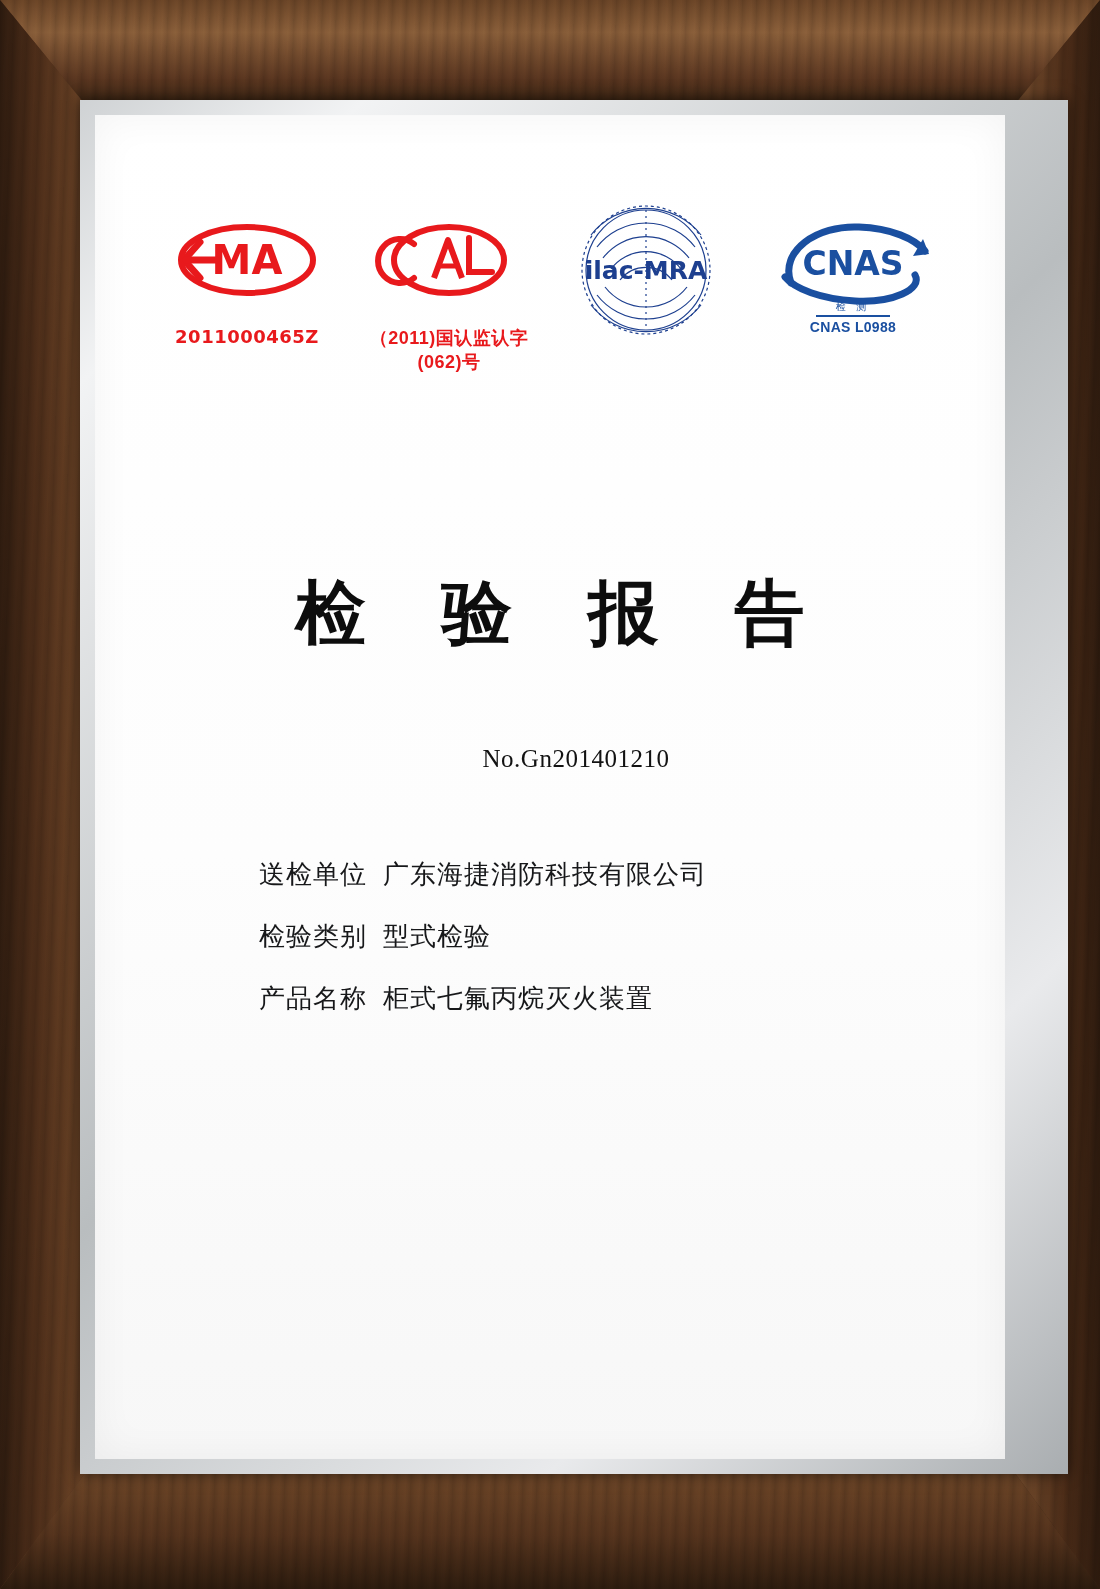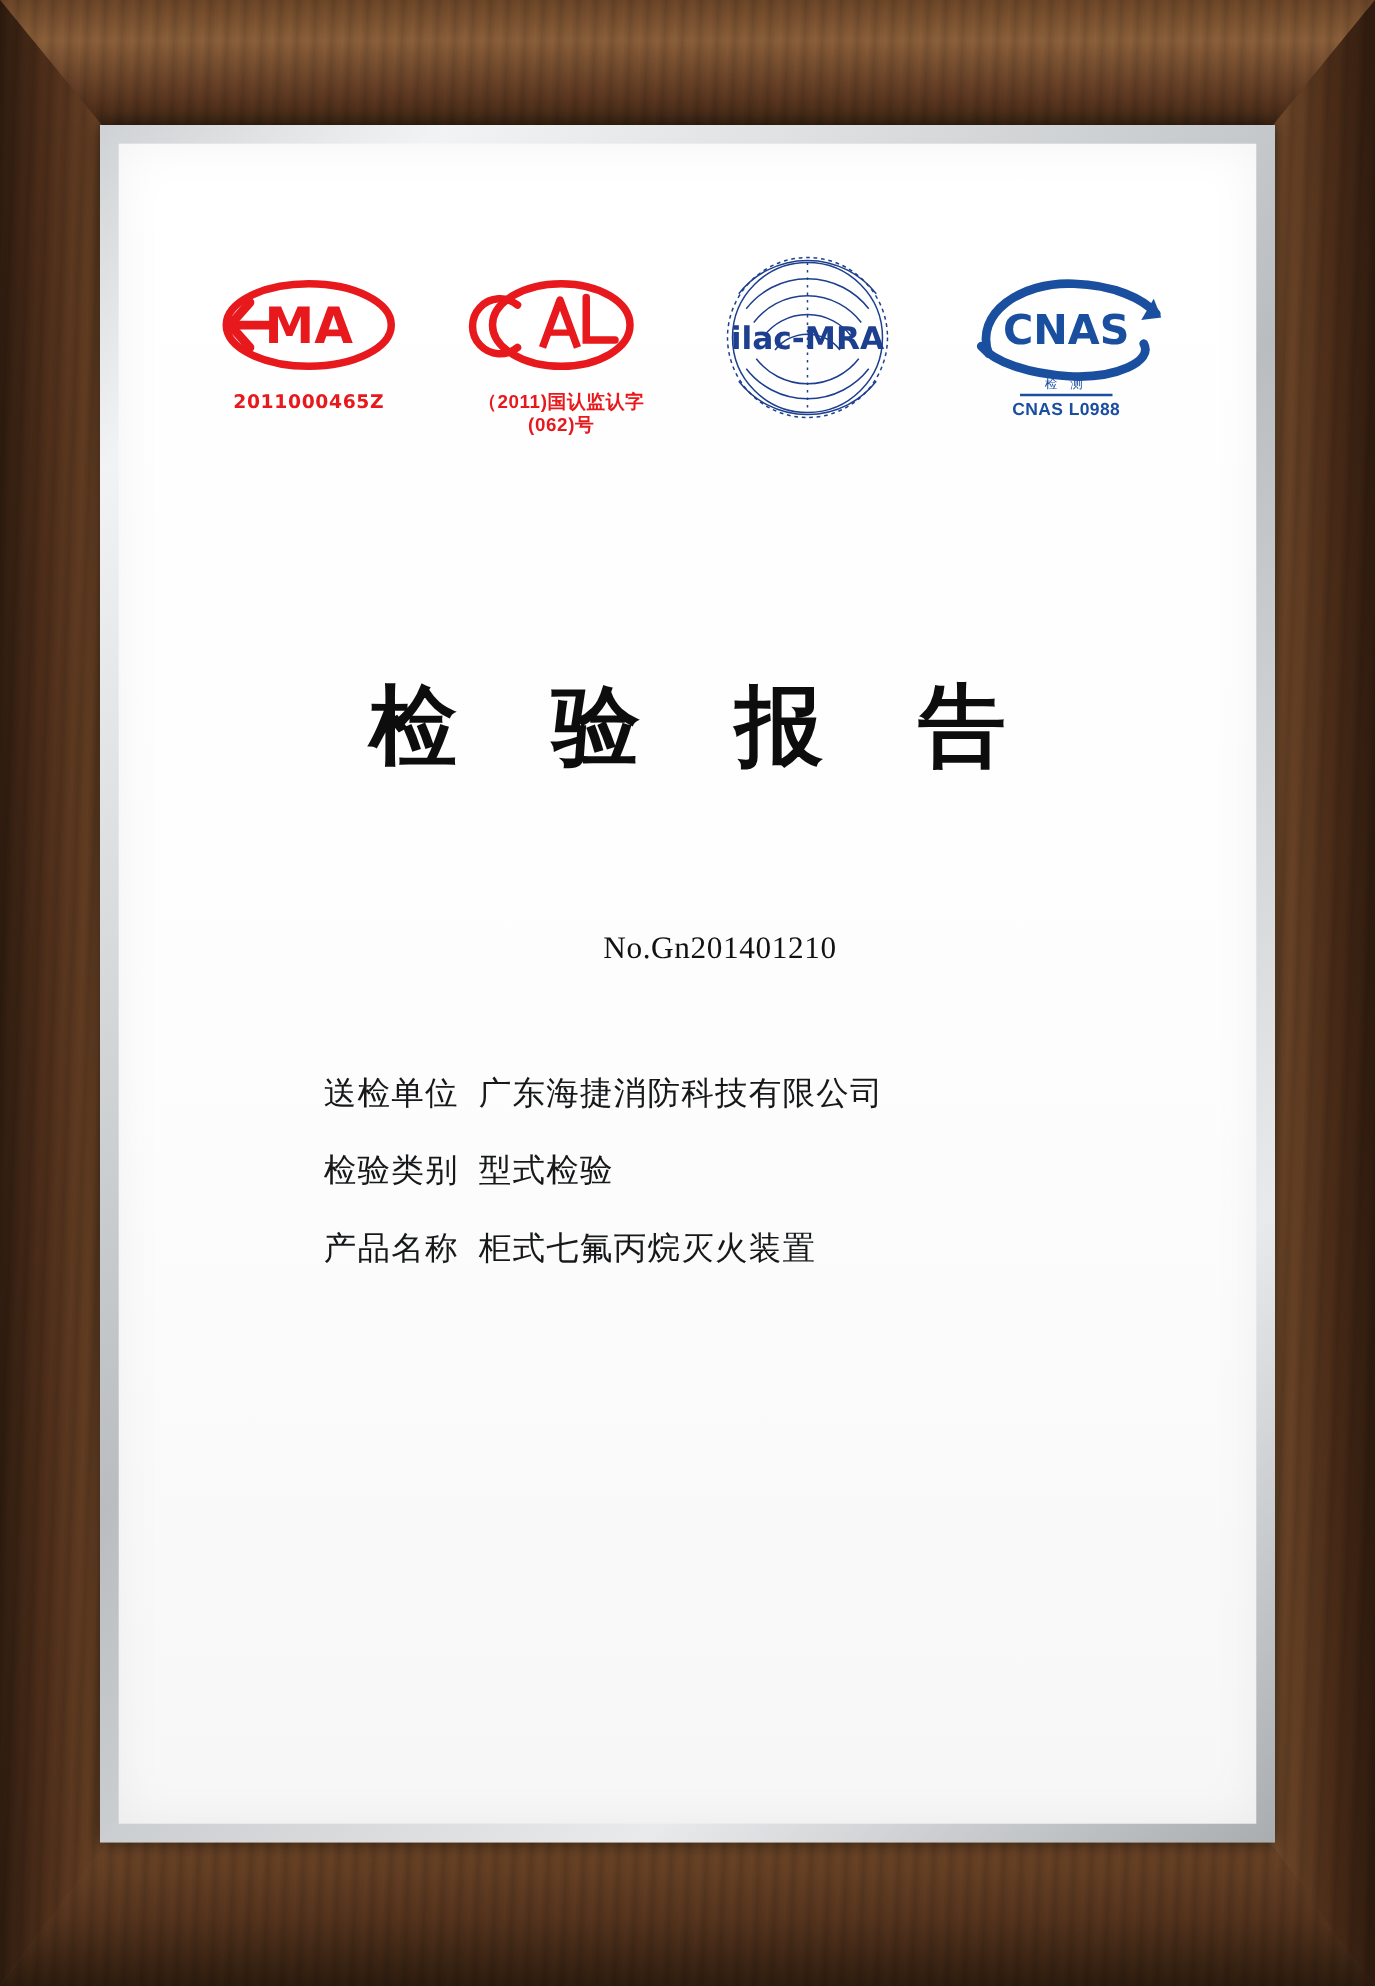--- a/index.html
+++ b/index.html
@@ -79,20 +79,21 @@
   }
 
   
   .liner {
     position: absolute;
     left: 80px; top: 100px;
     width: 940px;
     height: 1374px;
     background: linear-gradient(135deg, #cfd2d4 0%, #f2f3f4 12%, #b9bdbf 48%, #e9eaec 78%, #a9adb0 100%);
     box-shadow: 0 0 14px rgba(0,0,0,.55);
+    padding-left: 48px;
   }
   .page {
     position: absolute;
     left: 15px; top: 15px;
     width: 910px;
     height: 1344px;
     background: linear-gradient(180deg, #ffffff 0%, #fdfdfd 55%, #f7f7f7 100%);
     box-shadow: inset 0 0 40px rgba(0,0,0,.05);
     overflow: hidden;
   }
@@ -108,22 +109,22 @@
     justify-content: center;
     align-items: flex-start;
     gap: 42px;
   }
   .logo {
     width: 160px;
     text-align: center;
     position: relative;
   }
   .logo .cap {
-    margin-top: 6px;
-    font-size: 15px;
+    margin-top: 20px;
+    font-size: 18px;
     letter-spacing: .5px;
     font-weight: bold;
   }
 
   
   .cma-mark {
     height: 86px;
     display: flex;
     align-items: center;
     justify-content: center;
@@ -144,21 +145,21 @@
   .cnas-capwrap { margin-top: -6px; }
   .cnas-ul {
     width: 74px; height: 0;
     border-top: 2px solid #1a4fa0;
     margin: 1px auto 2px auto;
   }
 
   
   .title {
     position: absolute;
-    top: 420px;
+    top: 452px;
     left: 0;
     width: 910px;
     text-align: center;
     font-family: "DejaVu Sans", sans-serif;
     font-weight: bold;
     font-size: 70px;
     letter-spacing: 26px;
     color: #0d0d0d;
     text-indent: 26px;
   }

